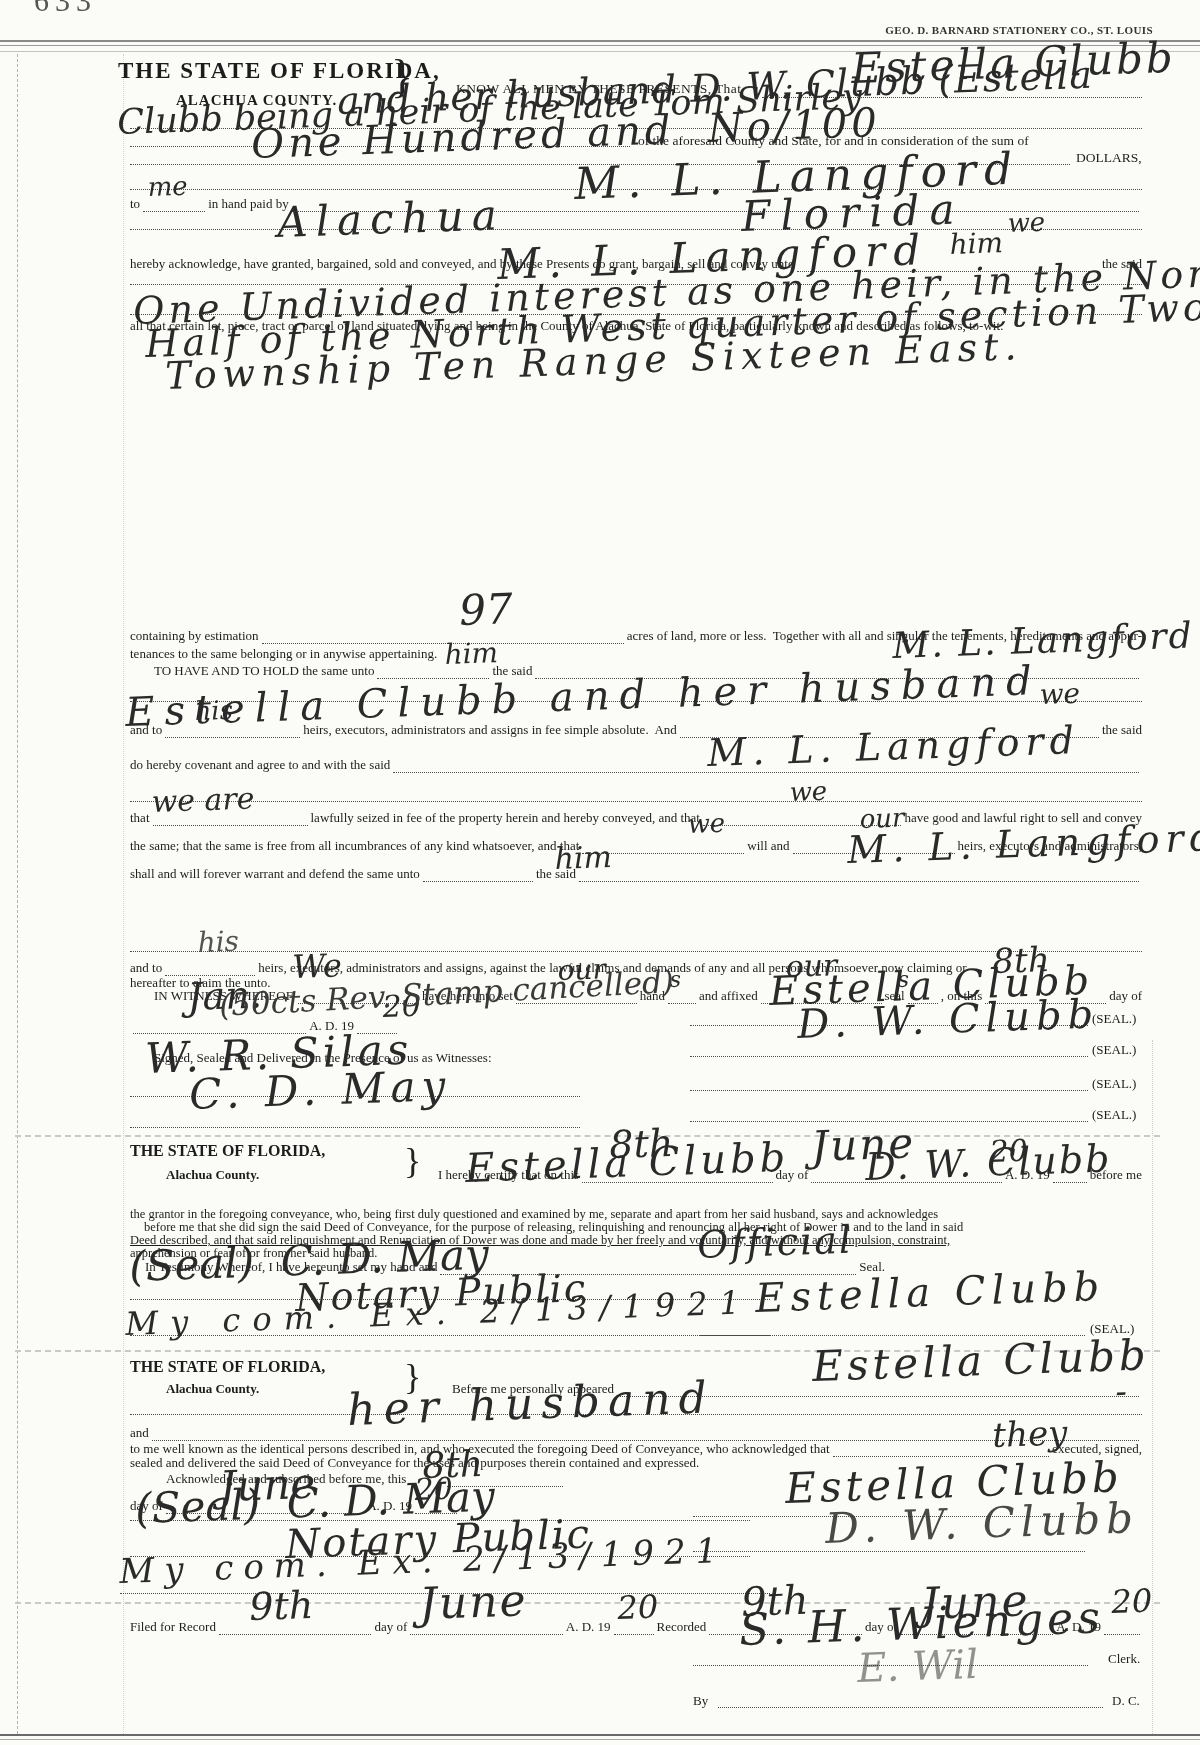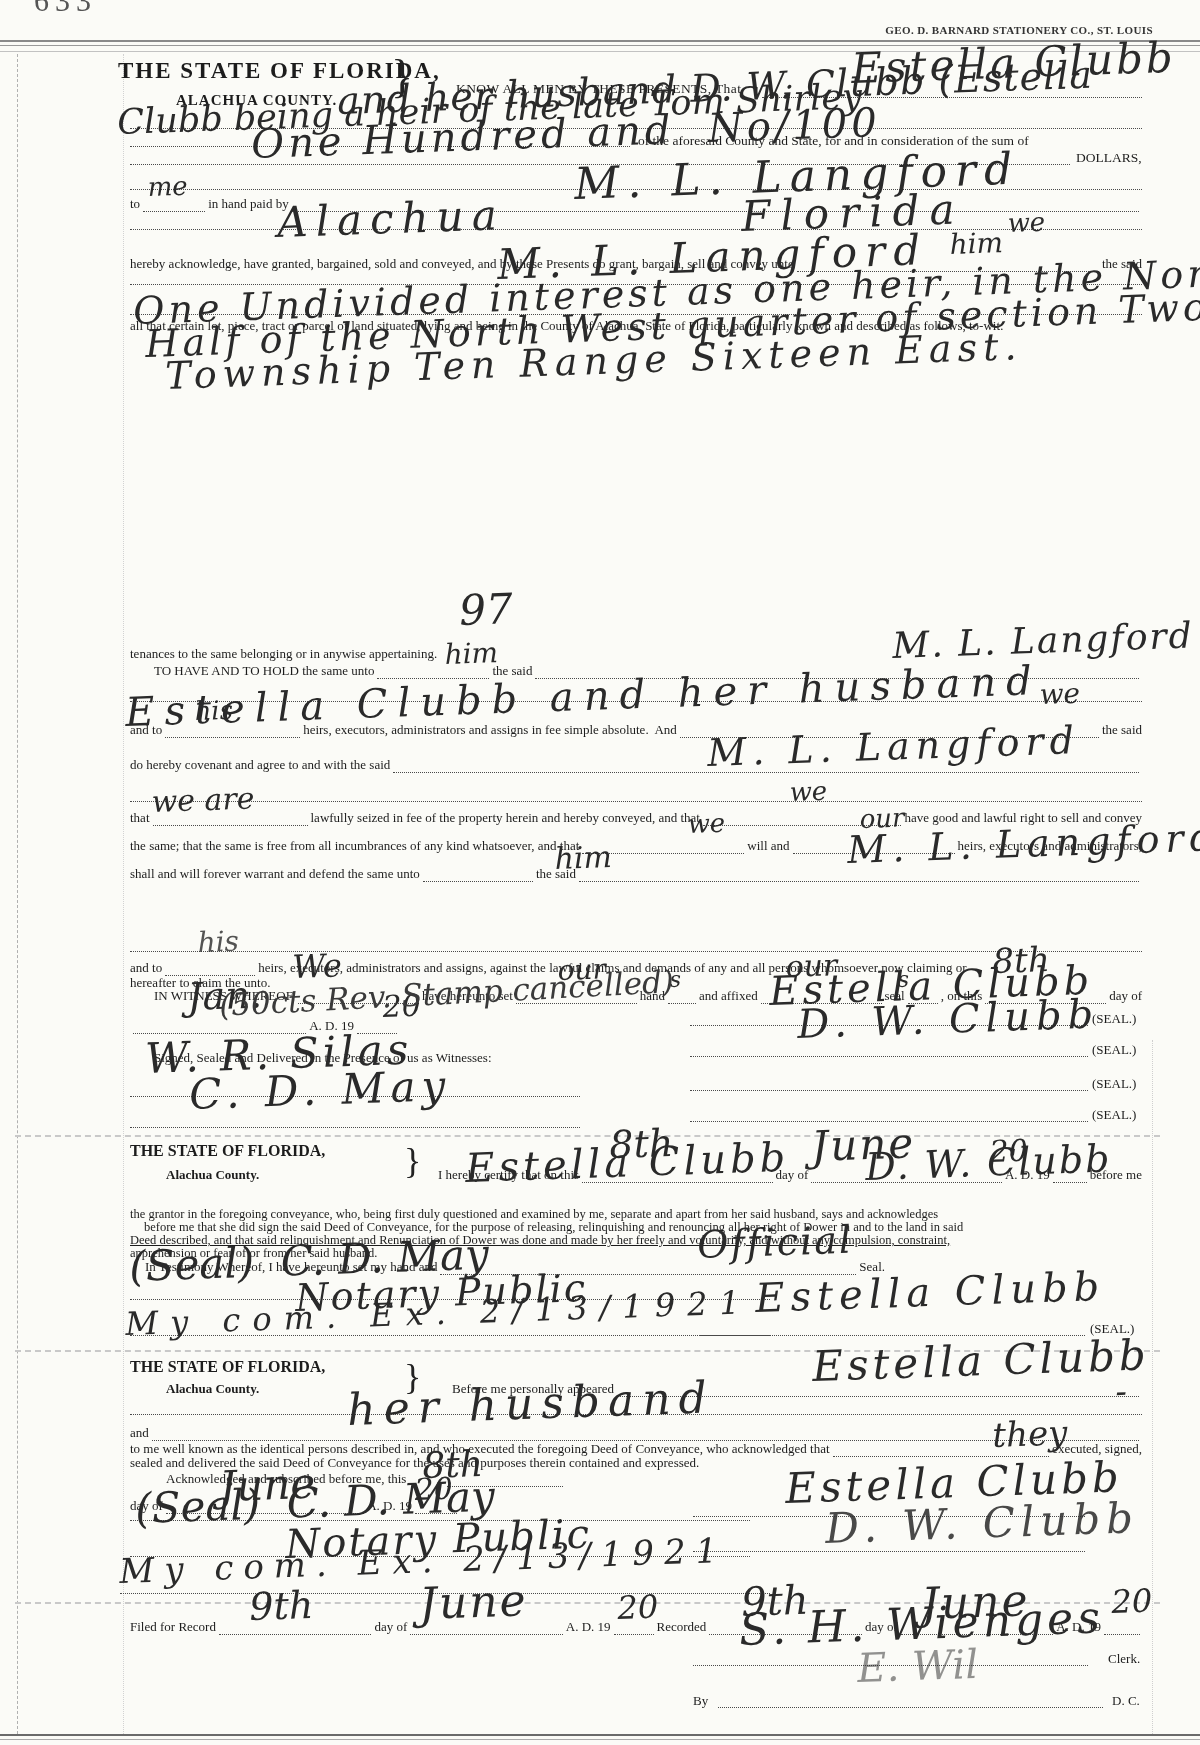--- a/index.html
+++ b/index.html
@@ -58,20 +58,25 @@
 
   <div class="row" style="left:130px;top:257px;width:1012px;">
     <span>hereby acknowledge, have granted, bargained, sold and conveyed, and by these Presents do grant, bargain, sell and convey unto</span>
     <span class="ld"></span>
     <span>the said</span>
   </div>
   <div class="dl" style="left:130px;top:284px;width:1012px;"></div>
   <div class="dl" style="left:130px;top:314px;width:1012px;"></div>
   <div class="p" style="left:130px;top:319px;">all that certain lot, piece, tract or parcel of land situated, lying and being in the County of Alachua, State of Florida, particularly known and described as follows, to-wit:</div>
 
+  <div class="row" style="left:130px;top:629px;width:1012px;">
+    <span>containing by estimation</span>
+    <span class="ld"></span>
+    <span>acres of land, more or less.  Together with all and singular the tenements, hereditaments and appur-</span>
+  </div>
   <div class="p" style="left:130px;top:647px;">tenances to the same belonging or in anywise appertaining.</div>
 
   <div class="row" style="left:154px;top:664px;width:988px;">
     <span>TO HAVE AND TO HOLD the same unto</span>
     <span class="bk" style="width:112px;"></span>
     <span>the said</span>
     <span class="ld"></span>
   </div>
   <div class="dl" style="left:130px;top:701px;width:1012px;"></div>
 

